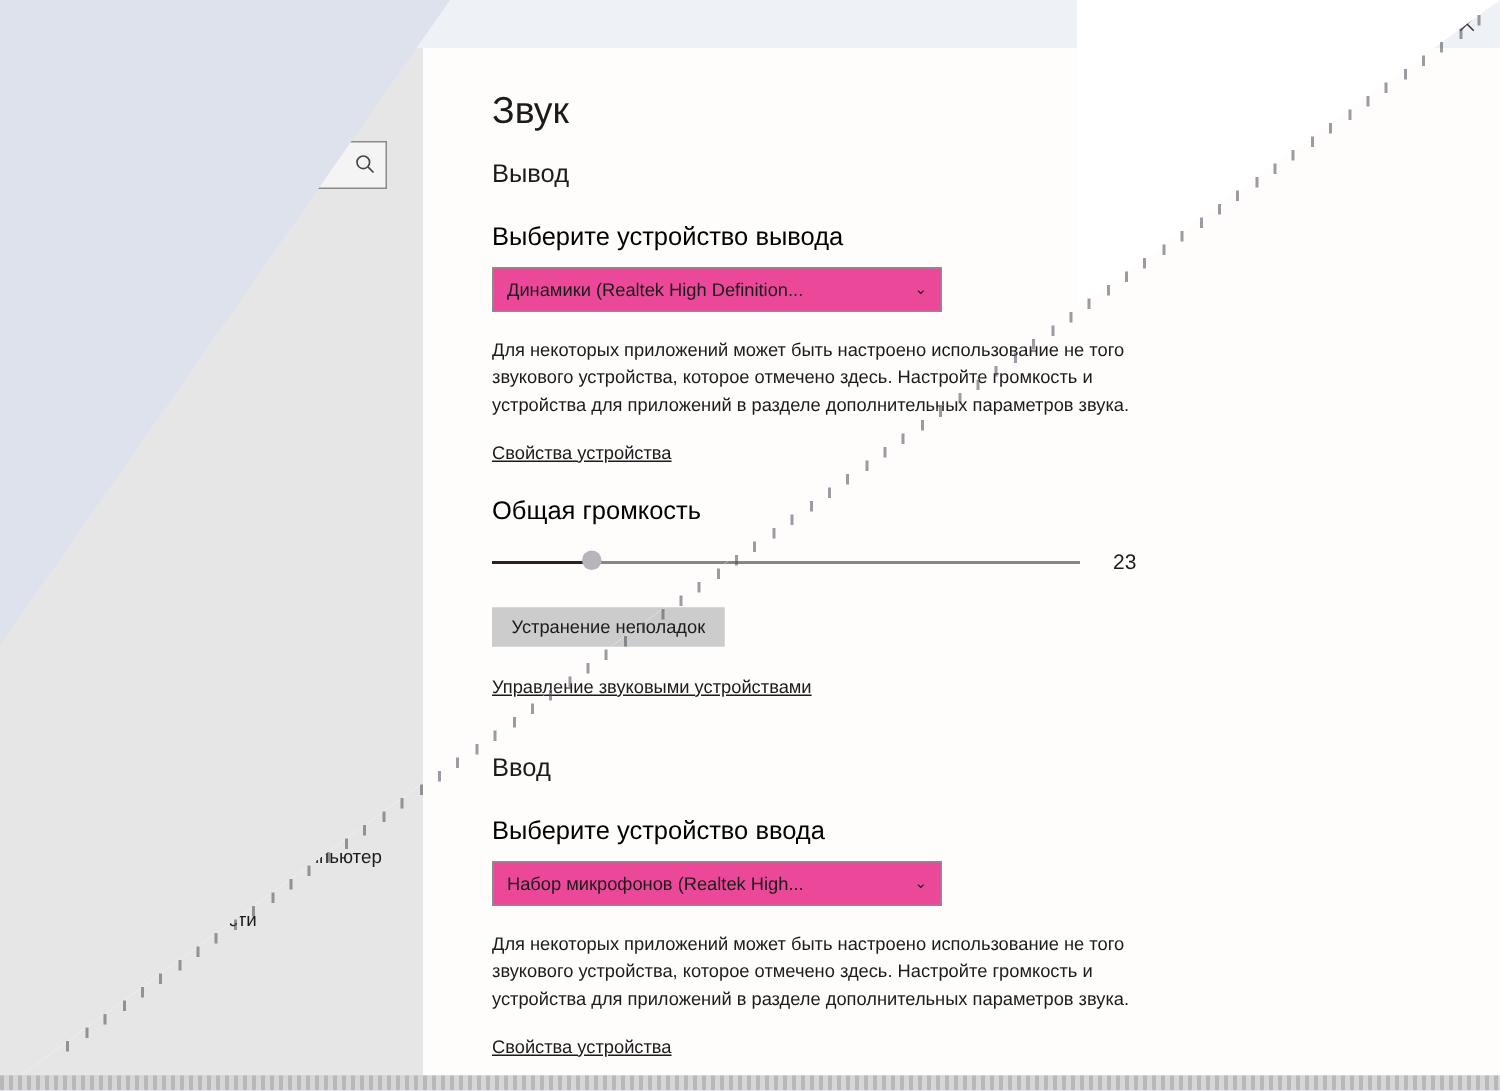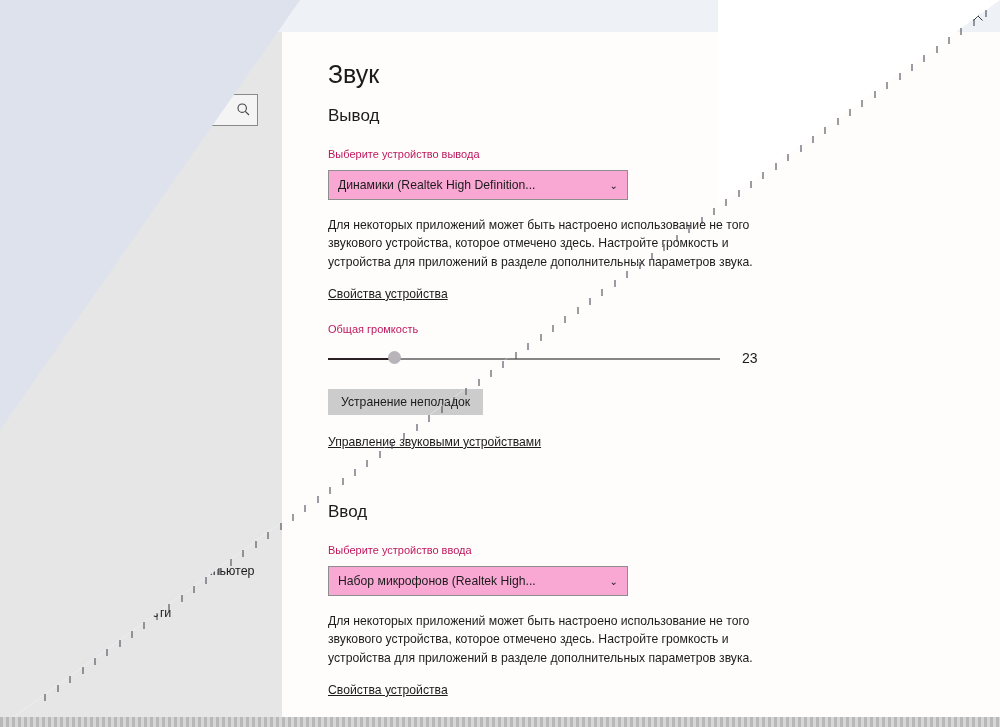--- a/index.html
+++ b/index.html
@@ -43,23 +43,23 @@
   .nav-group{position:absolute;left:20px;top:113px;font-size:12.5px;font-weight:bold;color:#1b1b1b;}
   .nav-list{position:absolute;left:0;top:140px;right:0;}
   .nav-item{display:flex;align-items:center;gap:12px;height:42px;padding-left:22px;font-size:12.5px;color:#1b1b1b;}
   .nav-item .ic{width:17px;height:17px;display:flex;align-items:center;justify-content:center;color:#1b1b1b;flex:0 0 17px;}
   .nav-item .lb{white-space:nowrap;}
 
   
   .main{position:absolute;left:282px;top:32px;right:0;bottom:0;background:#fffdfc;}
   .page-title{position:absolute;left:46px;top:28px;font-size:25px;color:#1b1b1b;}
   .h2{font-size:17px;color:#1b1b1b;}
-  .lbl{font-size:11px;color:#be185d;}
+  .lbl{font-size:17px;color:#000000;}
   .para{font-size:12.2px;color:#1b1b1b;line-height:1.5;width:450px;}
-  .combo{width:300px;height:30px;border:1px solid #8d8d8d;background:#f9a8d4;display:flex;align-items:center;justify-content:space-between;padding:4px 9px;font-size:12.2px;color:#1b1b1b;box-sizing:border-box;}
+  .combo{width:300px;height:30px;border:1px solid #8d8d8d;background:#ec4899;display:flex;align-items:center;justify-content:space-between;padding:4px 9px;font-size:12.2px;color:#1b1b1b;box-sizing:border-box;}
   .combo .chev{color:#1b1b1b;font-size:10px;}
   .link{font-size:12.2px;color:#1b1b1b;text-decoration:underline;}
   .btn{display:inline-block;background:#cccccc;border:1px solid #cccccc;font-size:12.2px;color:#1b1b1b;padding:5px 12px;}
   .slider-wrap{position:relative;width:392px;height:24px;text-align:center;}
   .slider-rail{position:absolute;left:0;top:11px;width:392px;height:2px;background:#868686;}
   .slider-fill{position:absolute;left:0;top:11px;width:66px;height:2px;background:#2b2026;}
   .slider-thumb{position:absolute;left:60px;top:4px;width:13px;height:13px;border-radius:50%;background:#b9b4b9;}
   .vol-val{position:absolute;left:414px;top:3px;font-size:14px;color:#1b1b1b;}
 
   

